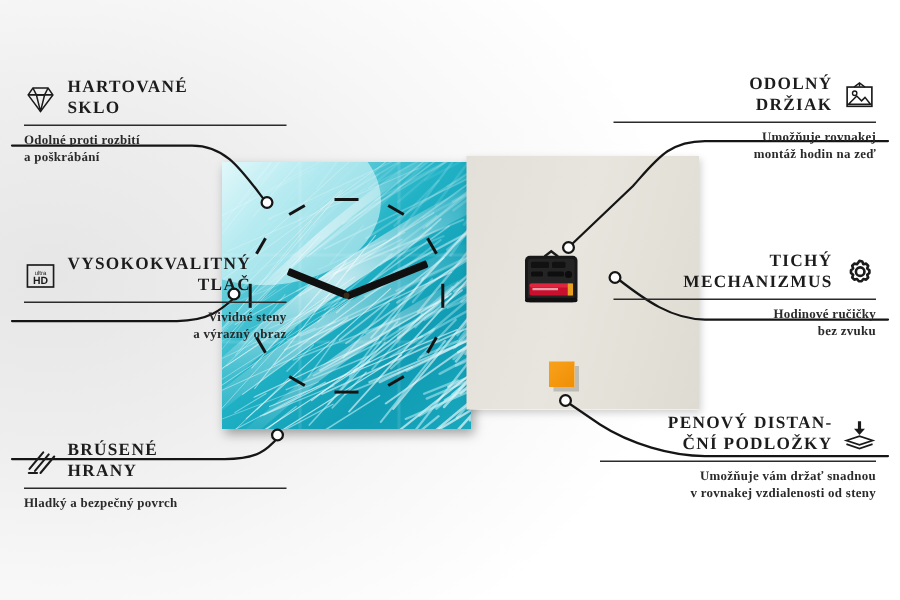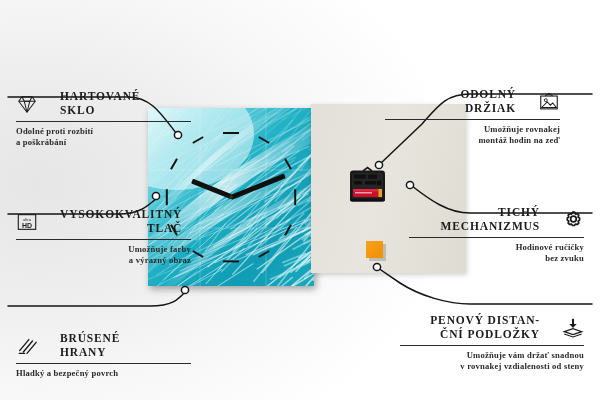--- a/index.html
+++ b/index.html
@@ -12,21 +12,21 @@
     position:relative;width:600px;height:400px;
     background:
       radial-gradient(ellipse 420px 300px at 6% 46%, #e6e6e6 0%, #eeeeee 38%, #f7f7f7 66%, #ffffff 100%),
       linear-gradient(100deg,#ededed 0%,#f6f6f6 30%,#ffffff 62%,#fdfdfd 100%);
   }
 
   
   .feat{position:absolute;width:175px;}
   .feat.left{text-align:left;}
   .feat.right{text-align:right;}
-  .feat .head{display:flex;align-items:center;gap:22px;margin-top:38px;}
+  .feat .head{display:flex;align-items:center;gap:7px;}
   .feat.right .head{justify-content:flex-end;}
   .feat .title{
     font-family:"Liberation Serif", serif;
     font-weight:bold;font-size:11.5px;line-height:13.5px;
     letter-spacing:.85px;color:#1c1c1c;text-transform:uppercase;
   }
   .feat .rule{height:1px;background:#2b2b2b;margin:4px 0 4px 0;width:100%;}
   .feat .desc{
     font-family:"Liberation Serif", serif;
     font-size:8.6px;line-height:10.8px;color:#2a2a2a;letter-spacing:.2px;font-weight:bold;
@@ -411,21 +411,21 @@
           <text x="12" y="11" font-family="Liberation Sans, sans-serif" font-size="4.4" text-anchor="middle" fill="#1b1b1b">ultra</text>
           <text x="12" y="18" font-family="Liberation Sans, sans-serif" font-size="7.6" font-weight="bold" text-anchor="middle" fill="#1b1b1b">HD</text>
         </svg>
       </span>
       <div>
         <div class="title">VYSOKOKVALITNÝ</div>
         <div class="title">TLAČ</div>
       </div>
     </div>
     <div class="rule"></div>
-    <div class="desc">Umožňuje farby</div>
+    <div class="desc">Vividné steny</div>
     <div class="desc">a výrazný obraz</div>
   </div>
 
   <div class="feat left" style="left:16px;top:294px;">
     <div class="head">
       <span class="ico">
         <svg viewBox="0 0 24 24">
             <g stroke="#1b1b1b" stroke-width="1.5" stroke-linecap="round">
           <path d="M4 17 L14 5"></path>
               <path d="M8 18.5 L18 6.5"></path>
@@ -437,21 +437,21 @@
       <div>
         <div class="title">BRÚSENÉ</div>
         <div class="title">HRANY</div>
       </div>
     </div>
     <div class="rule"></div>
     <div class="desc">Hladký a bezpečný povrch</div>
     <div class="desc"></div>
   </div>
 
-  <div class="feat right" style="left:385px;top:50px;">
+  <div class="feat right" style="left:409px;top:50px;">
     <div class="head">
       <div>
         <div class="title">ODOLNÝ</div>
         <div class="title">DRŽIAK</div>
       </div>
       <span class="ico">
         <svg viewBox="0 0 24 24">
           <path d="M12 2.5 L12 5" fill="none" stroke="#1b1b1b" stroke-width="1.1"></path>
           <path d="M8 5.5 L12 2.5 L16 5.5" fill="none" stroke="#1b1b1b" stroke-width="1.1"></path>
           <rect x="3" y="5.5" width="18" height="14" fill="none" stroke="#1b1b1b" stroke-width="1.2"></rect>

